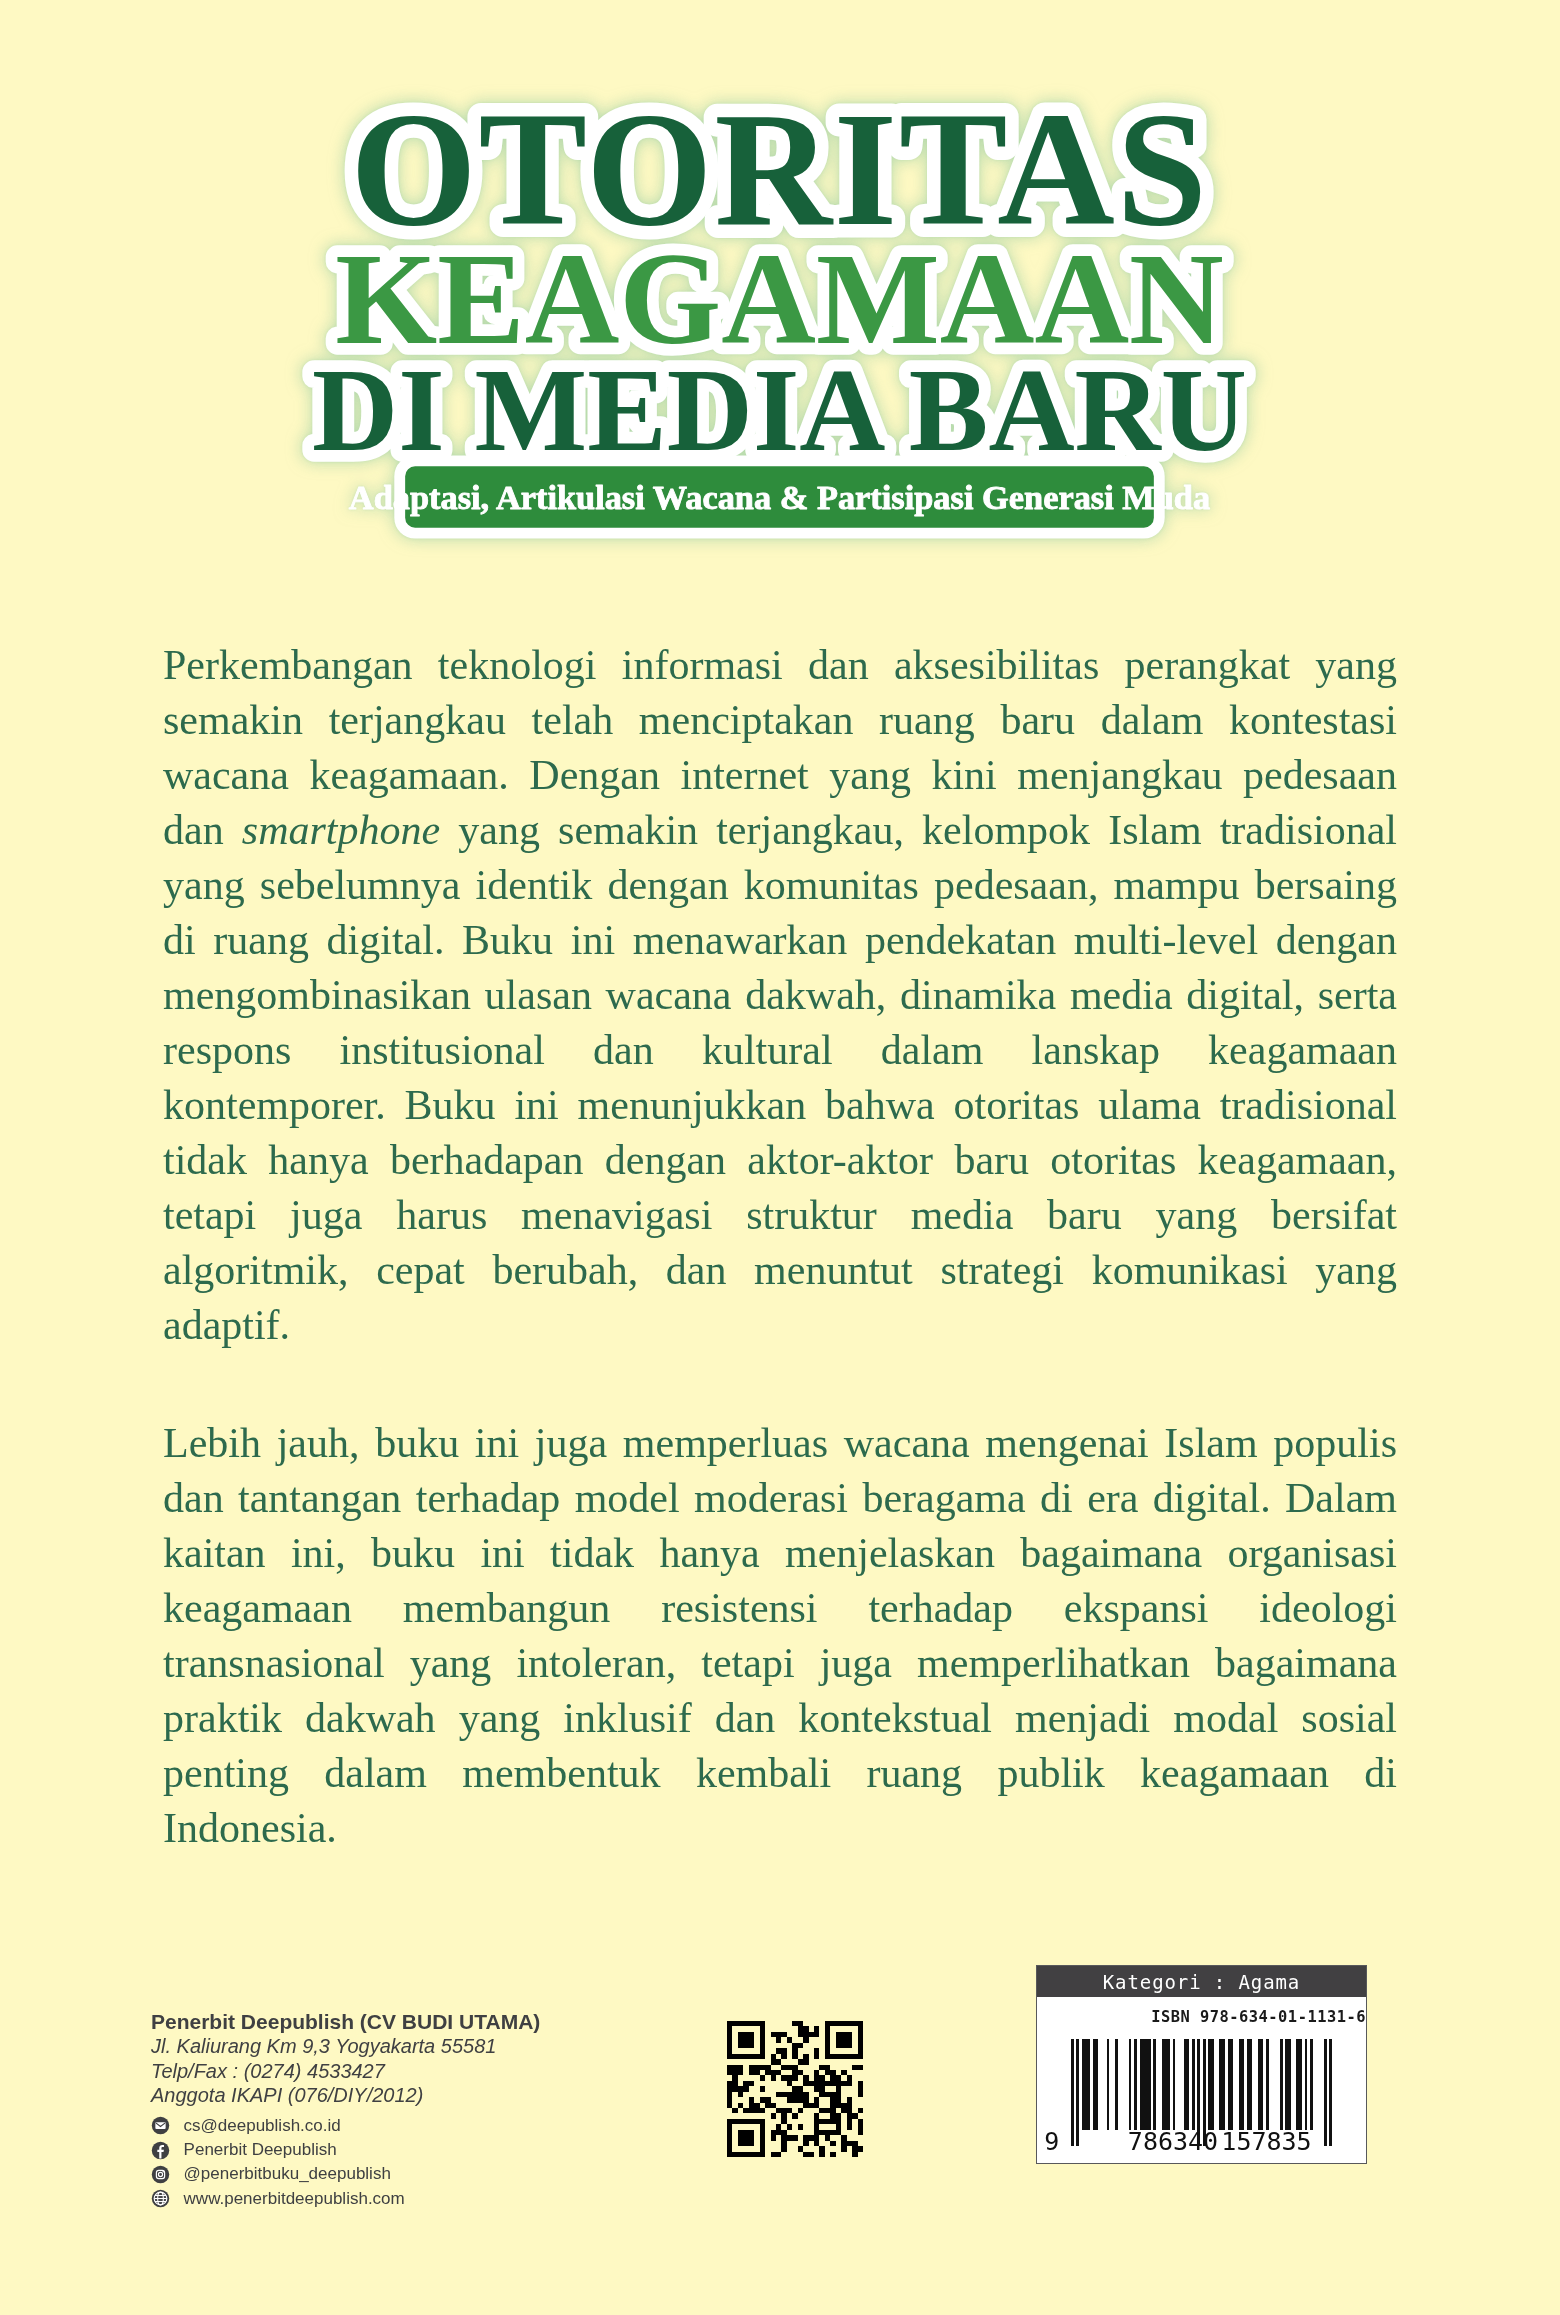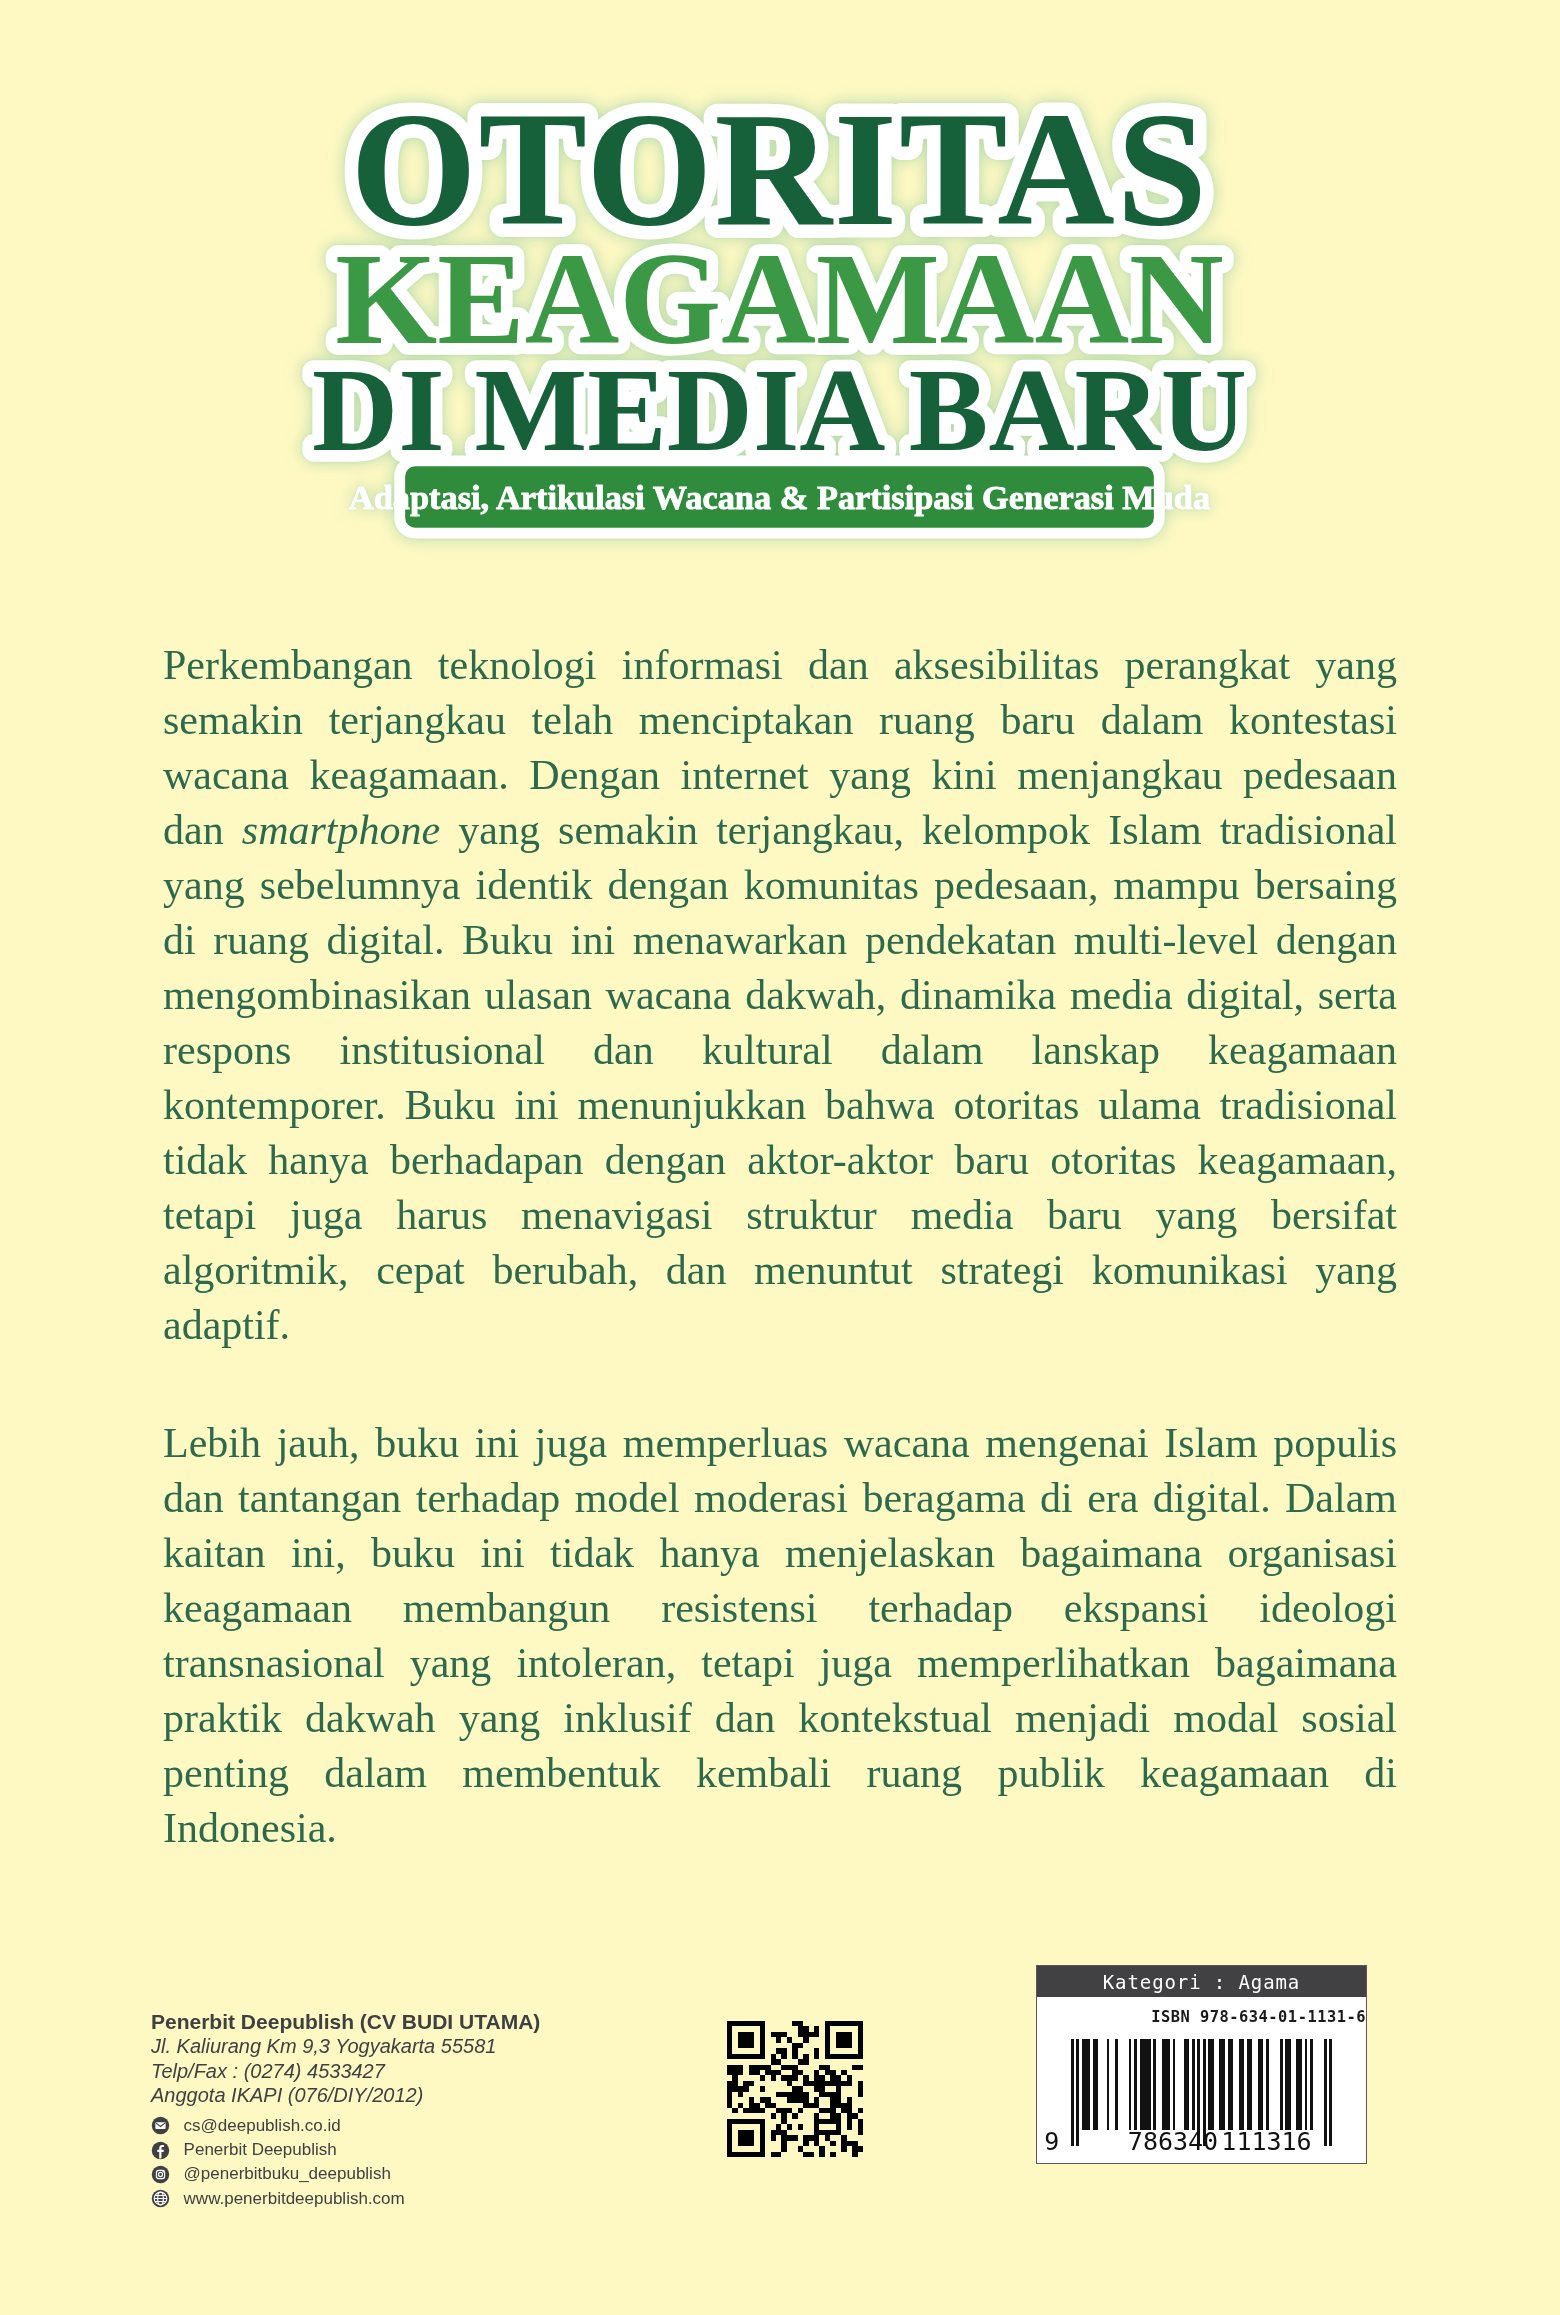--- a/index.html
+++ b/index.html
@@ -506,19 +506,19 @@
           <rect x="82" y="0" width="1" height="56"></rect>
           <rect x="83" y="0" width="1" height="56"></rect>
           <rect x="85" y="0" width="1" height="56"></rect>
           <rect x="87" y="0" width="1" height="56"></rect>
           <rect x="92" y="0" width="1" height="66"></rect>
           <rect x="94" y="0" width="1" height="66"></rect>
         </svg>
       <div class="bc-digits">
         <span class="d9">9</span>
         <span class="dg1">786340</span>
-        <span class="dg2">111316</span>
+        <span class="dg2">157835</span>
       </div>
     </div>
   </div>
 
 </div>
 
 
 </body></html>

